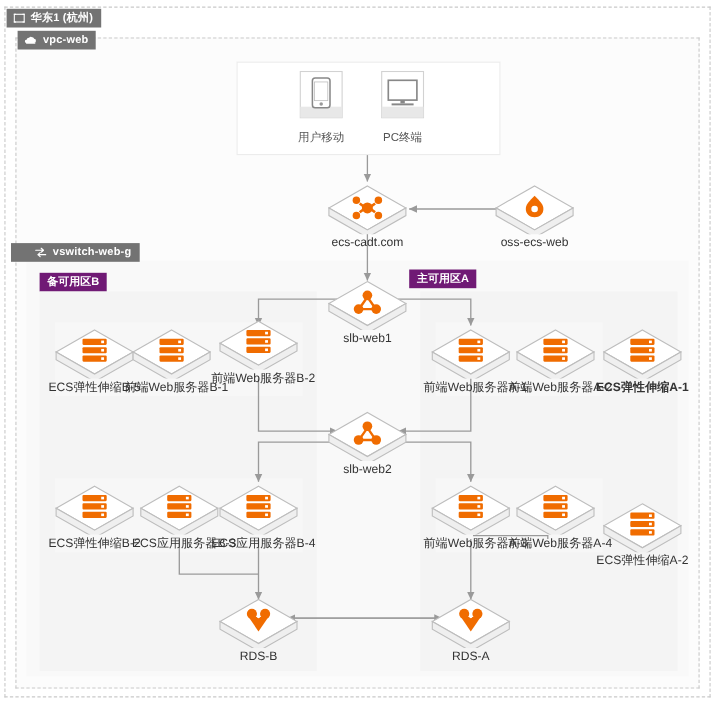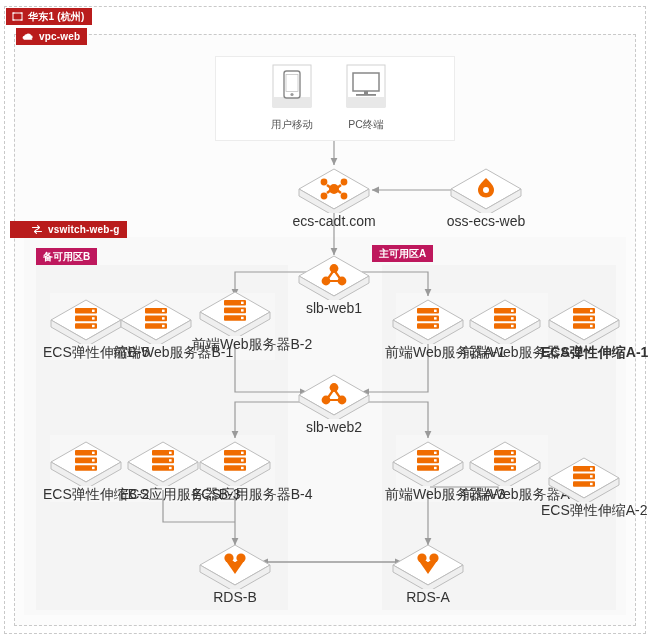--- a/index.html
+++ b/index.html
@@ -22,52 +22,52 @@
     border: 1px dashed #c9c9c9;
     background: #fcfcfc;
   }
   .frame.plain { border: none; }
 
   .tag {
     position: absolute;
     display: flex;
     align-items: center;
     gap: 5px;
-    background: #b91c1c;
+    background: #737373;
     color: #ffffff;
     font-size: 10px;
     font-weight: bold;
     padding: 3px 7px 3px 6px;
     white-space: nowrap;
     line-height: 11px;
     letter-spacing: .2px;
   }
   .tag svg { display: block; }
 
   .zonetag {
     position: absolute;
-    background: #be185d;
+    background: #701a75;
     color: #ffffff;
     font-size: 10px;
     font-weight: bold;
     padding: 3px 7px;
     white-space: nowrap;
     line-height: 11px;
   }
 
   
   .node {
     position: absolute;
     width: 86px;
     text-align: center;
   }
   .node .cube { width: 86px; height: 48px; display: block; }
   .node .lbl {
     margin-top: 2px;
-    font-size: 14px;
+    font-size: 11px;
     color: #333333;
     white-space: nowrap;
     line-height: 12px;
   }
 
   
   .devbox {
     position: absolute;
     background: #ffffff;
     border: 1px solid #ececec;

